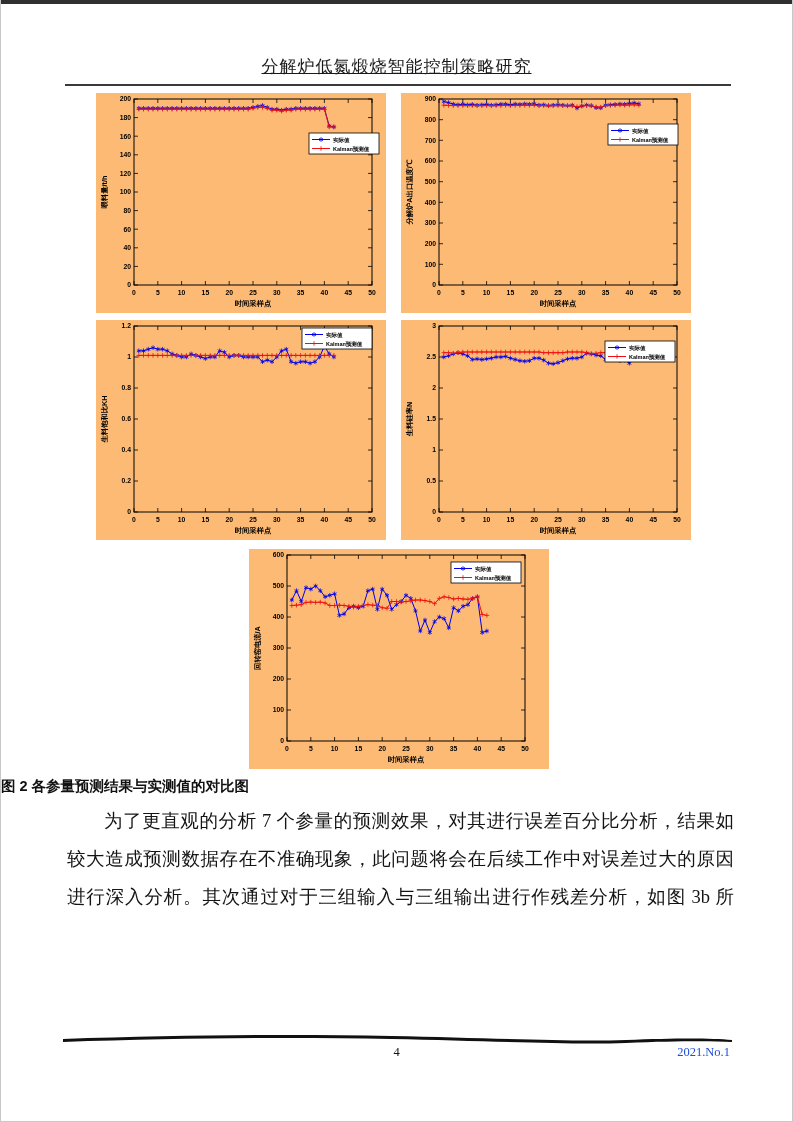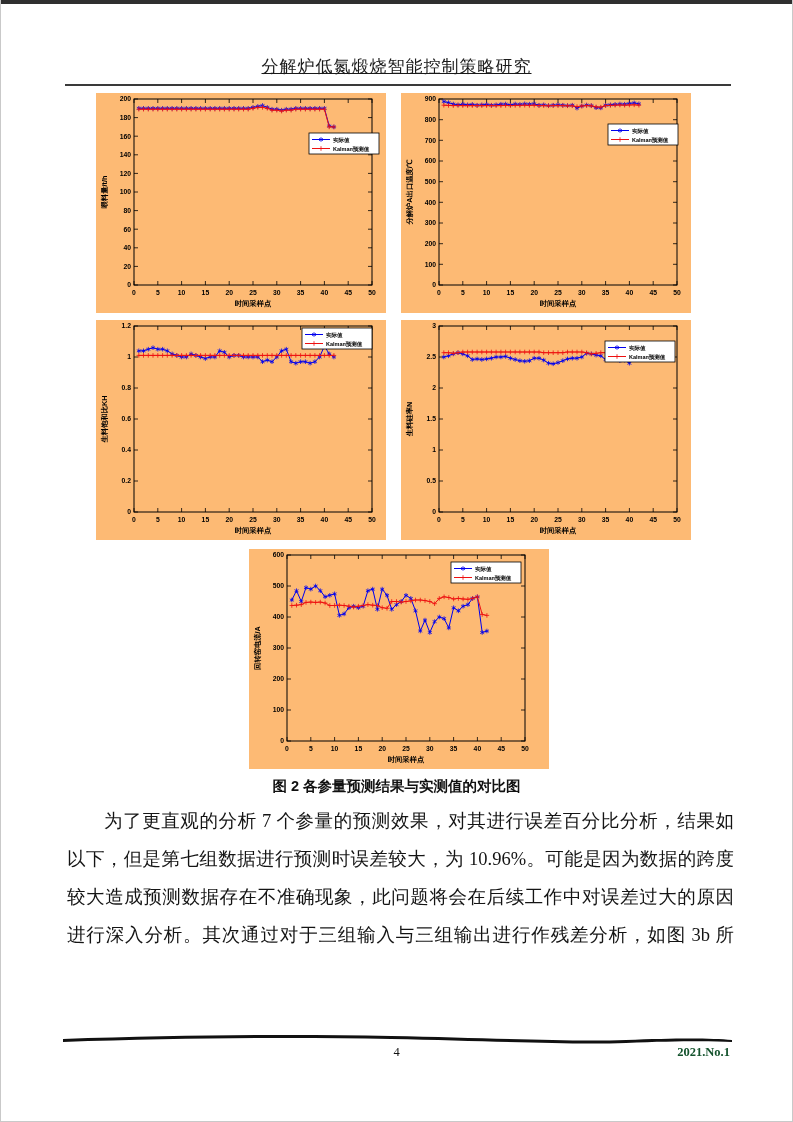--- a/index.html
+++ b/index.html
@@ -13,28 +13,28 @@
   .chart{position:absolute;background:#fdba74;}
   #c1{left:95px;top:93px;width:290px;height:220px;}
   #c2{left:400px;top:93px;width:290px;height:220px;}
   #c3{left:95px;top:320px;width:290px;height:220px;}
   #c4{left:400px;top:320px;width:290px;height:220px;}
   #c5{left:248px;top:549px;width:300px;height:220px;}
   svg text{fill:#000;}
   .tk{font:bold 6.8px "Liberation Sans",sans-serif;}
   .axl{font:bold 7.3px "Liberation Sans",sans-serif;}
   .lg{font:bold 5.5px "Liberation Sans",sans-serif;}
-  .caption{position:absolute;top:777px;left:0;width:100%;text-align:center;
+  .caption{position:absolute;top:777px;left:0;width:100%;text-align:left;
            font-family:"Liberation Sans",sans-serif;font-weight:bold;font-size:14.5px;color:#111;}
   .para{position:absolute;left:66px;top:802px;width:667px;color:#141414;font-size:18.5px;}
   .pline{height:38px;line-height:38px;text-align:justify;text-align-last:justify;overflow:hidden;}
   .pline.indent{text-indent:37px;}
   .footline{position:absolute;left:60px;top:1033px;}
   .pageno{position:absolute;top:1045px;left:0;width:100%;text-align:center;font-size:12.5px;color:#111;}
-  .issue{position:absolute;top:1045px;right:62px;font-size:12.5px;color:#14532d;font-weight:bold;}
+  .issue{position:absolute;top:1045px;right:62px;font-size:12.5px;color:#1d4ed8;}
 </style>
 </head>
 <body>
 
 <div class="page">
   <div class="topbar"></div>
 
   <div class="title">分解炉低氮煅烧智能控制策略研究</div>
   <div class="hrule"></div>
 
@@ -218,21 +218,20 @@
         <text class="lg" x="226" y="21.7">实际值</text>
         <line x1="205" y1="28.5" x2="223" y2="28.5" stroke="#ee1010" stroke-width="1"></line>
         <path d="M214,26.2L214,30.8M211.7,28.5L216.3,28.5" stroke="#ee1010" stroke-width="0.8" fill="none"></path>
         <text class="lg" x="226" y="30.7">Kalman预测值</text>
       </svg></div>
 
   <div class="caption">图 2 各参量预测结果与实测值的对比图</div>
 
   <div class="para">
     <div class="pline indent">为了更直观的分析 7 个参量的预测效果，对其进行误差百分比分析，结果如</div>
-    <div class="pline">以下，但是第七组数据进行预测时误差较大，为 10.96%。可能是因为数据的跨度</div>
     <div class="pline">较大造成预测数据存在不准确现象，此问题将会在后续工作中对误差过大的原因</div>
     <div class="pline">进行深入分析。其次通过对于三组输入与三组输出进行作残差分析，如图 3b 所示，</div>
   </div>
 
   <svg class="footline" width="673" height="14" viewBox="0 0 673 14">
     <path d="M2,6 C120,2 230,1 330,3 C430,5 510,9 565,7 C615,5 650,5 671,7 L671,9 C650,8 615,8 565,10 C510,12 430,8 330,6 C230,4 120,5 2,9 Z" fill="#111"></path>
   </svg>
   <div class="pageno">4</div>
   <div class="issue">2021.No.1</div>
 </div>

